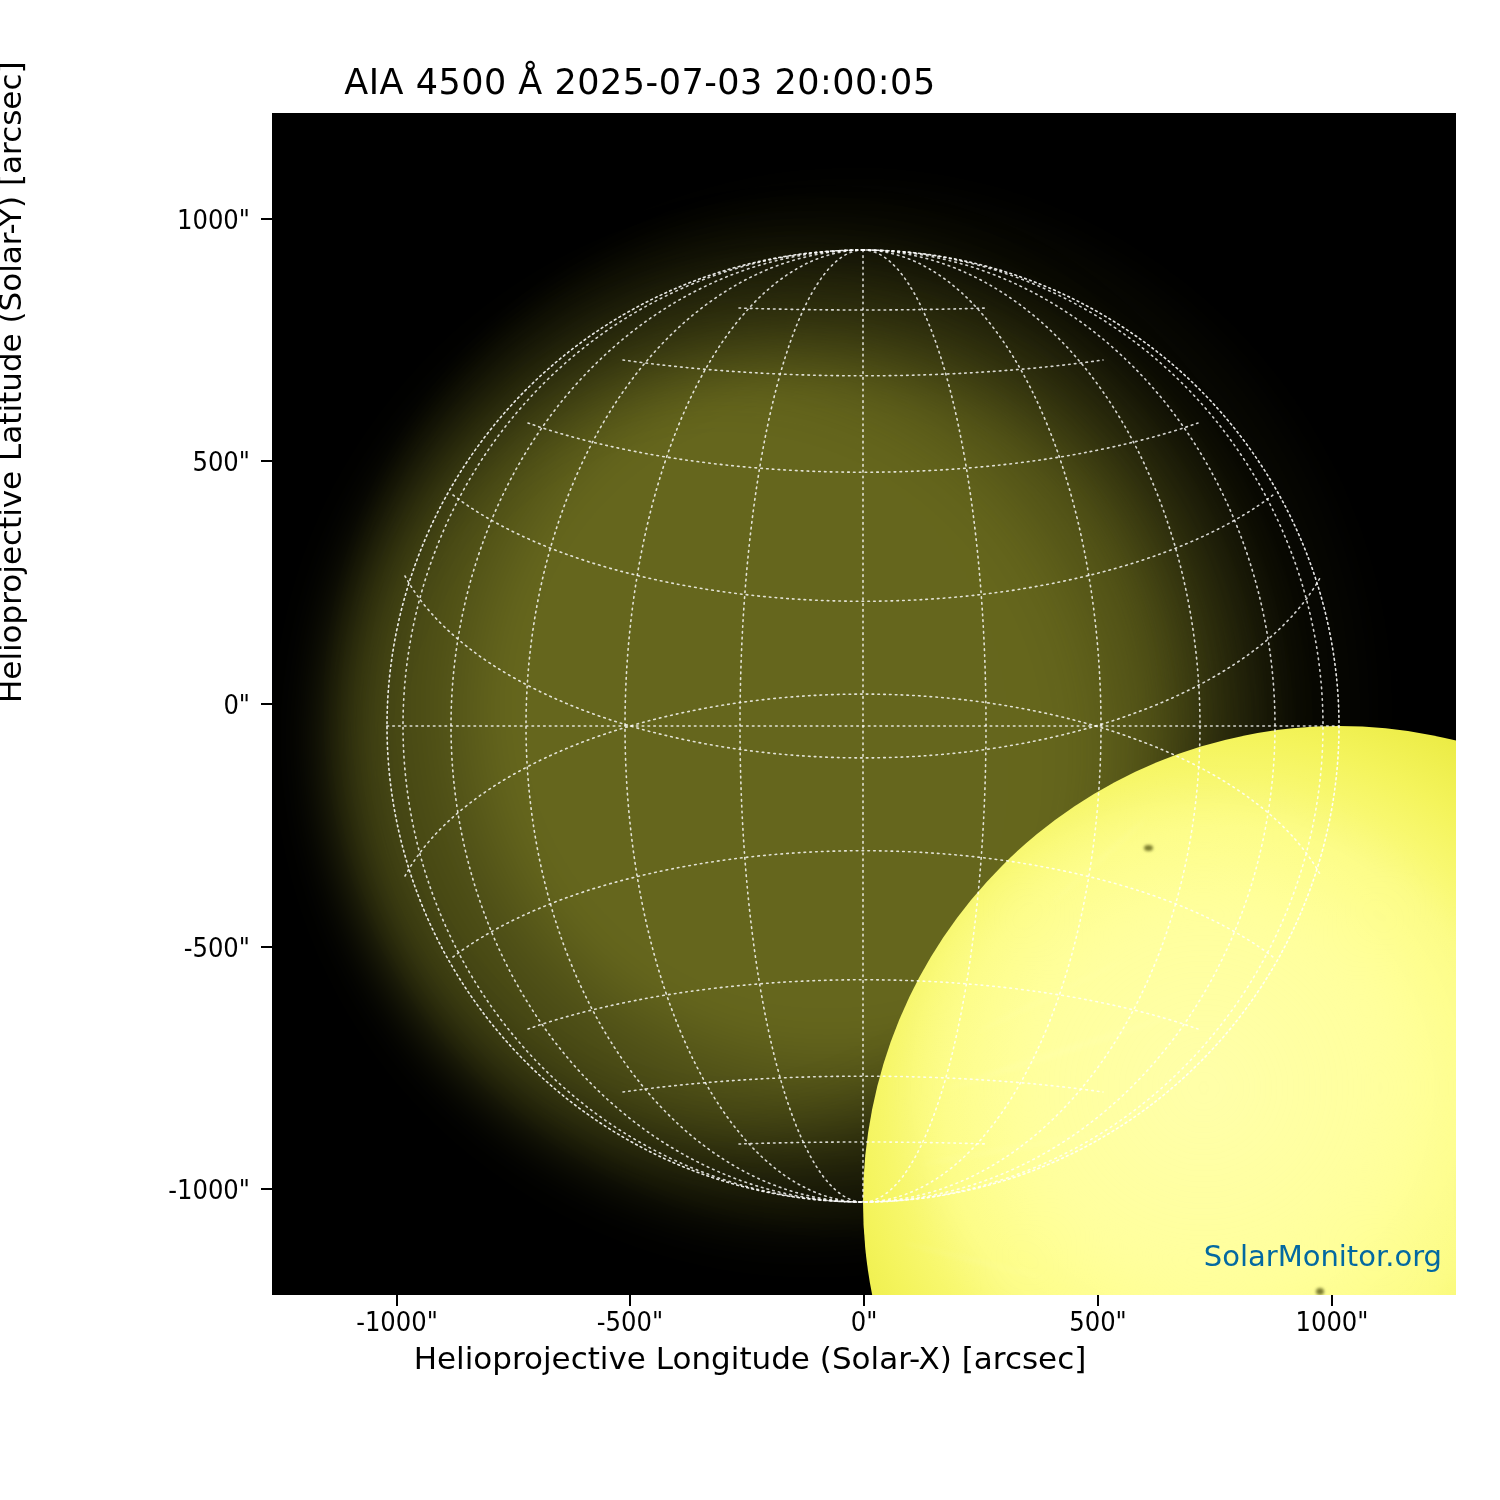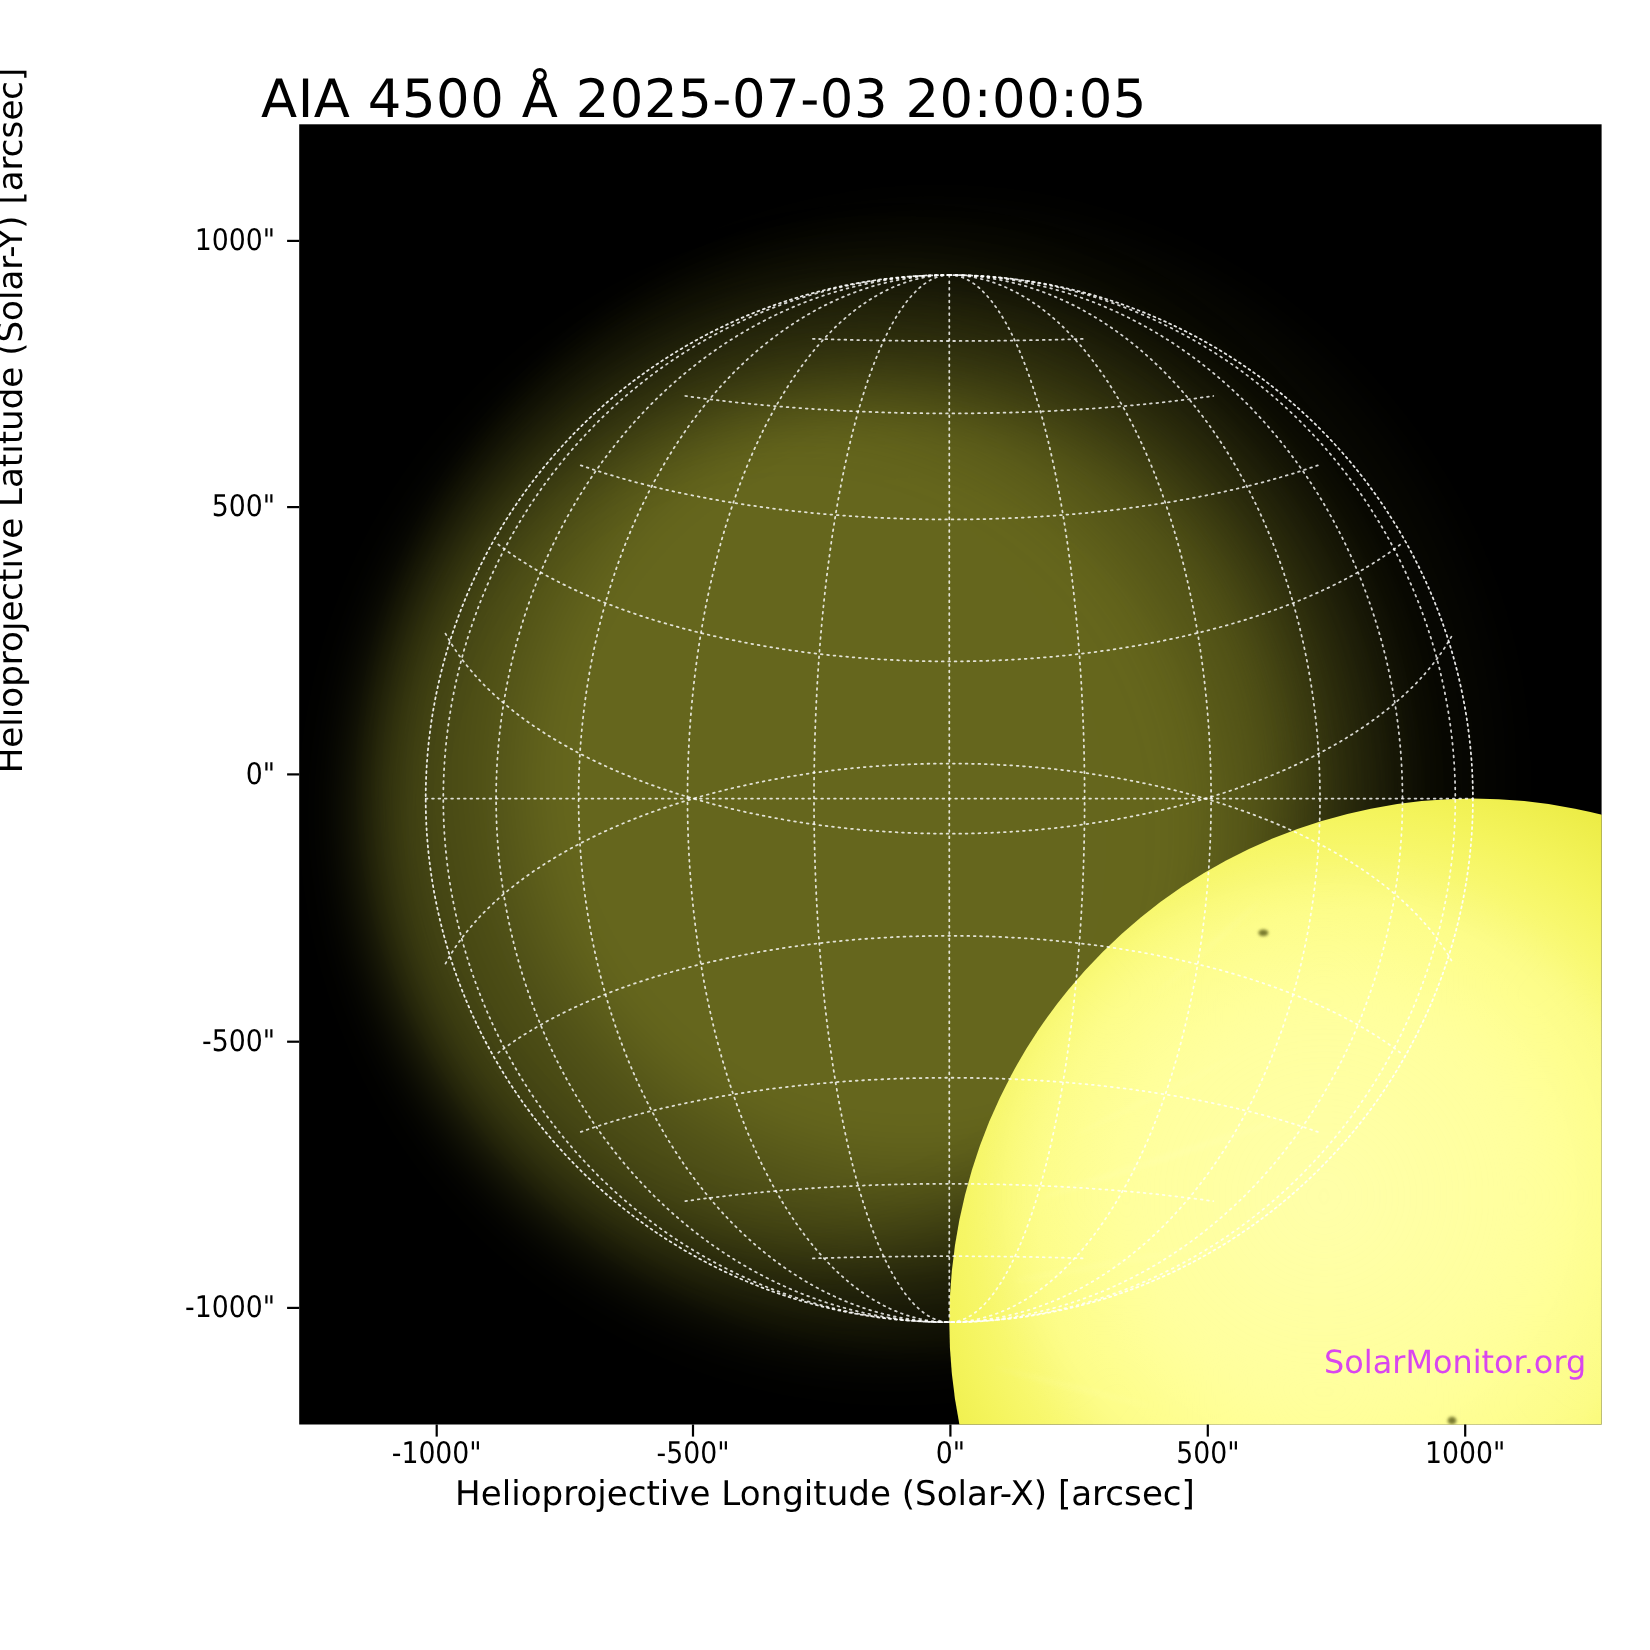--- a/index.html
+++ b/index.html
@@ -2,21 +2,21 @@
 <html><head>
 <meta charset="utf-8">
 <style>
   html,body{margin:0;padding:0;background:#fff;}
   body{width:1500px;height:1500px;font-family:"DejaVu Sans","Liberation Sans",sans-serif;}
   #page{position:relative;width:1500px;height:1500px;background:#ffffff;overflow:hidden;}
 
   
   #title{
     position:absolute;left:0;top:62px;width:1280px;text-align:center;
-    font-size:48px;color:#000;letter-spacing:0.5px;font-family:"DejaVu Sans","Liberation Sans",sans-serif;
+    font-size:35px;color:#000;letter-spacing:0.5px;font-family:"DejaVu Sans","Liberation Sans",sans-serif;
   }
 
   
   #plot{
     position:absolute;left:272px;top:113px;width:1184px;height:1182px;
     background:#000000;overflow:hidden;
   }
 
   
   .glow{position:absolute;border-radius:50%;pointer-events:none;}
@@ -84,21 +84,21 @@
   
   #grid{position:absolute;left:0;top:0;width:1184px;height:1182px;pointer-events:none;}
   #grid path,#grid circle{
     fill:none;stroke:#ffffff;stroke-width:1.6;
     stroke-dasharray:1.6 4.2;stroke-linecap:round;opacity:0.82;
   }
   #grid .limbline{stroke-dasharray:1.8 3.4;opacity:0.9;}
 
   
   #watermark{
-    position:absolute;right:14px;bottom:40px;color:#d946ef;font-size:29px;
+    position:absolute;right:14px;bottom:22px;color:#0369a1;font-size:29px;
     font-family:"DejaVu Sans","Liberation Sans",sans-serif;
   }
 
   
   .tick{position:absolute;background:#000;}
   .ytick{width:11px;height:2px;}
   .xtick{width:2px;height:11px;}
   .ylabel-t{position:absolute;font-size:27px;color:#000;text-align:right;white-space:nowrap;
     transform:translateY(-50%);font-family:"DejaVu Sans Condensed","DejaVu Sans",sans-serif;}
   .xlabel-t{position:absolute;font-size:27px;color:#000;white-space:nowrap;

